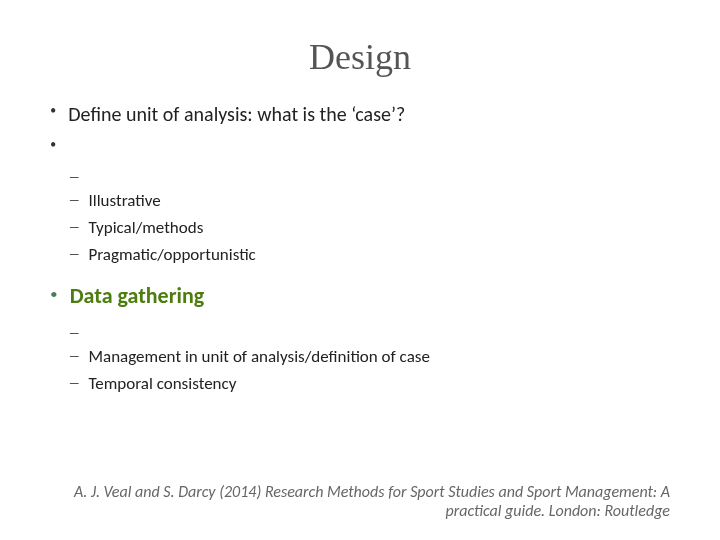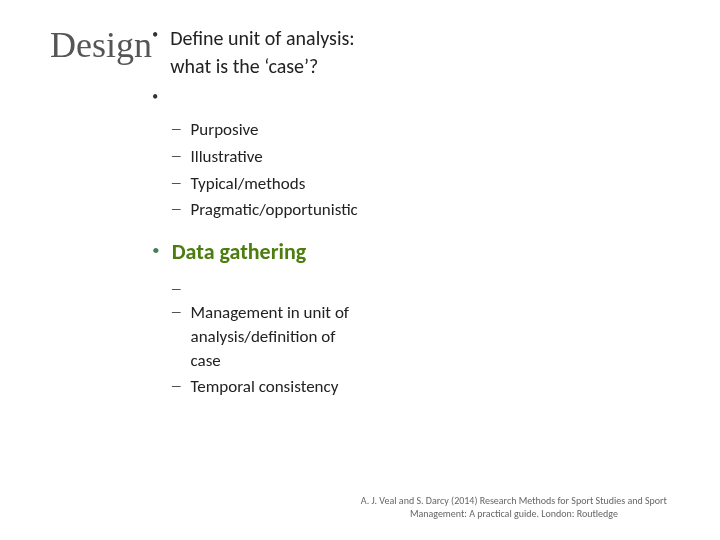--- a/index.html
+++ b/index.html
@@ -13,23 +13,23 @@
       height: 540px;
       background: #ffffff;
       font-family: 'Georgia', 'Times New Roman', serif;
       overflow: hidden;
       position: relative;
     }
 
     .slide {
       width: 720px;
       height: 540px;
-      padding: 24px 50px 20px 50px;
+      padding: 36px 50px 20px 50px;
       display: flex;
-      flex-direction: row;
+      flex-direction: column;
     }
 
     .title {
       text-align: center;
       font-size: 36px;
       font-weight: normal;
       color: #555555;
       margin-bottom: 22px;
       font-family: 'Palatino Linotype', 'Palatino', 'Georgia', serif;
     }
@@ -90,27 +90,28 @@
     }
 
     .sub-text {
       font-size: 17px;
       color: #222222;
       line-height: 1.4;
       font-family: 'Calibri', 'Arial', sans-serif;
     }
 
     .footer {
-      font-size: 10px;
+      font-size: 16px;
       color: #666666;
-      text-align: center;
+      text-align: right;
       margin-top: auto;
       padding-top: 8px;
       font-family: 'Calibri', 'Arial', sans-serif;
       border-top: none;
+      font-style: italic;
     }
   </style>
 </head>
 <body>
 
 <div class="slide">
 
   <h1 class="title">Design</h1>
 
   <div class="content">
@@ -120,21 +121,20 @@
       <span class="bullet-text">Define unit of analysis: what is the ‘case’?</span>
     </div>
 
     <div class="bullet-item">
       <span class="bullet-dot">•</span>
     </div>
 
     <div class="sub-list">
       <div class="sub-item">
         <span class="dash">–</span>
-        <span class="sub-text">Purposive</span>
       </div>
       <div class="sub-item">
         <span class="dash">–</span>
         <span class="sub-text">Illustrative</span>
       </div>
       <div class="sub-item">
         <span class="dash">–</span>
         <span class="sub-text">Typical/methods</span>
       </div>
       <div class="sub-item">

